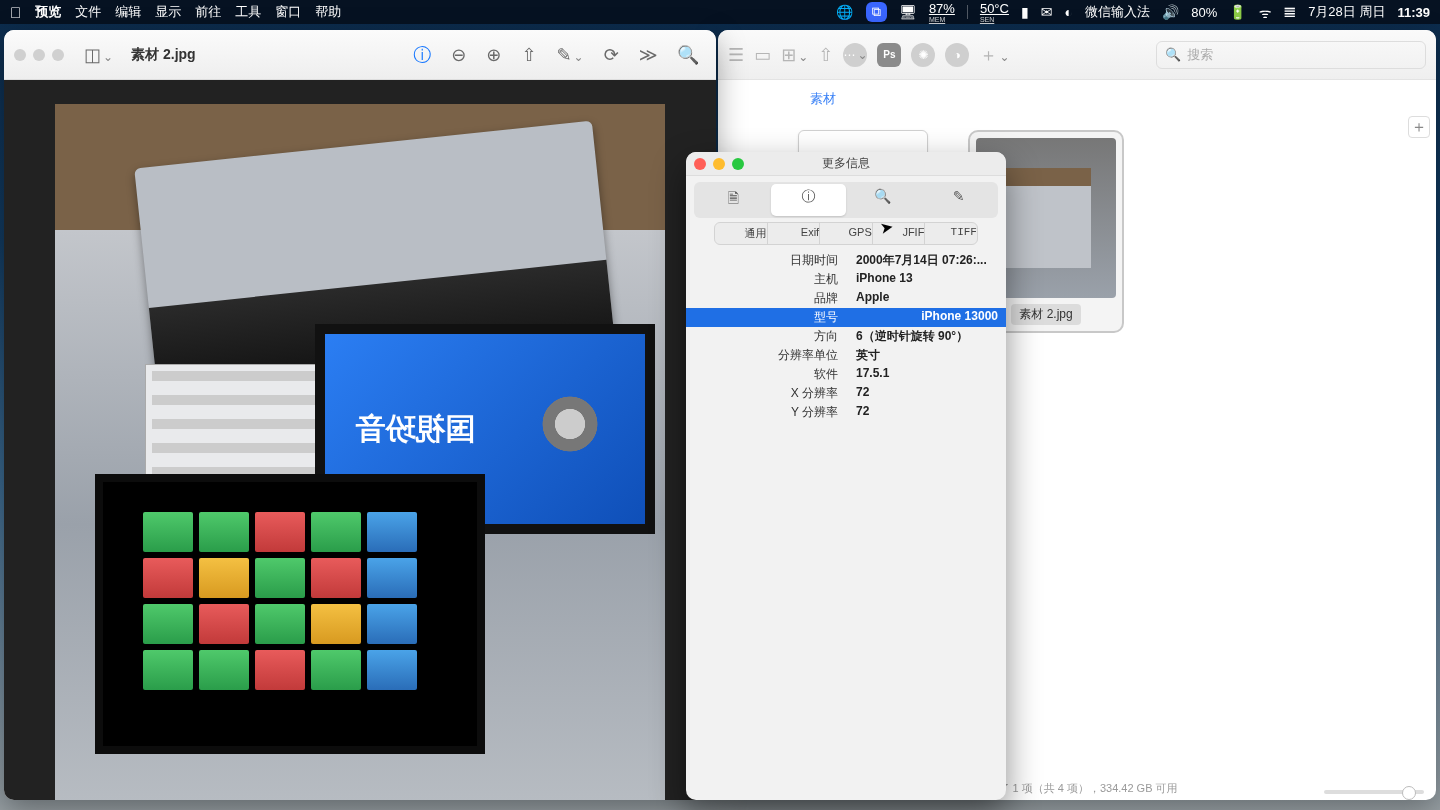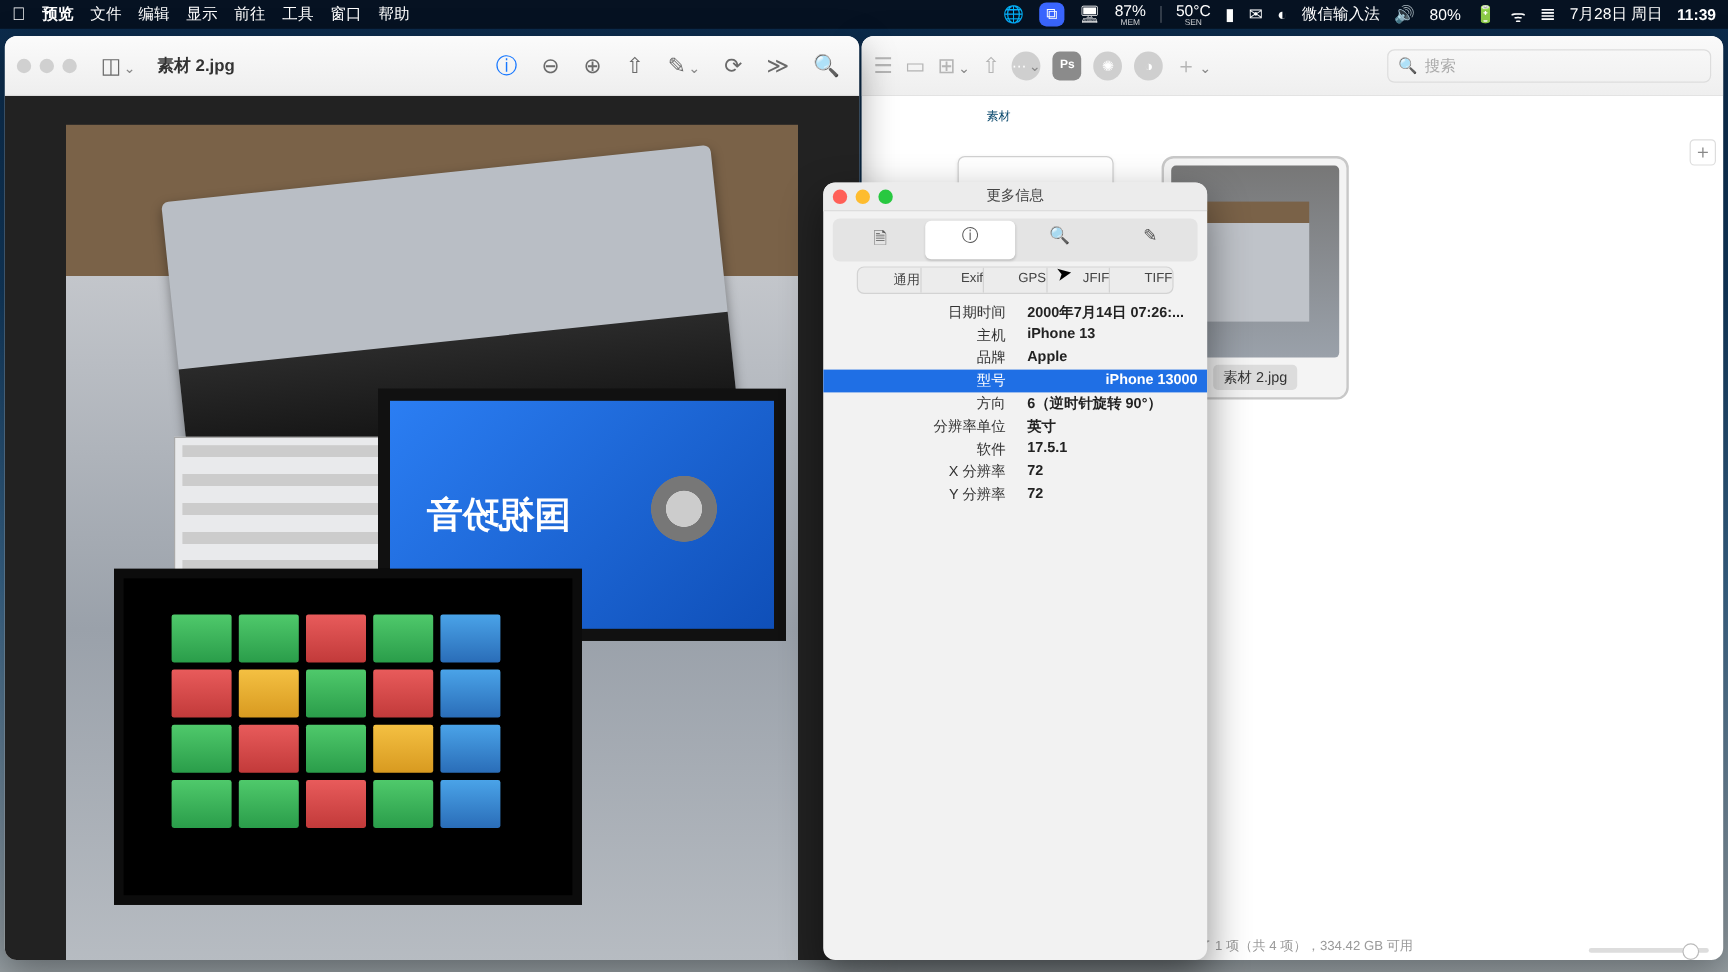--- a/index.html
+++ b/index.html
@@ -5,21 +5,21 @@
 * { margin: 0; padding: 0; box-sizing: border-box; font-family: -apple-system, "Helvetica Neue", Arial, sans-serif; }
 body { width: 1440px; height: 810px; background: linear-gradient(180deg,#0b2a4a 0%, #123a5f 30%, #3a678c 60%, #98a0a4 100%); overflow: hidden; position: relative; }
 
 
 #menubar { position: absolute; top:0; left:0; right:0; height:24px; background: rgba(5,15,30,.9); display:flex; align-items:center; color:#fff; font-size:13px; padding:0 10px; }
 #menubar .left, #menubar .right { display:flex; align-items:center; gap:14px; }
 #menubar .right { margin-left:auto; gap:12px; }
 #menubar .appname { font-weight:600; }
 .apple { font-size:15px; }
 .pillblue { background:#3a66ff; border-radius:6px; padding:2px 6px; display:flex; align-items:center; }
-.stat { display:flex; flex-direction:column; align-items:center; line-height:1; gap:1px;}
+.stat { display:flex; flex-direction:column; line-height:1; gap:1px;text-decoration:underline;}
 .stat small { font-size:7px; opacity:.8;}
 .bar { width:1px; height:14px; background:rgba(255,255,255,.3);}
 .micon { font-size:14px; }
 
 
 #preview { position:absolute; top:30px; left:4px; width:712px; height:770px; background:#f6f6f6; border-radius:10px; box-shadow:0 10px 30px rgba(0,0,0,.35); overflow:hidden; }
 #preview .titlebar { height:50px; display:flex; align-items:center; padding:0 10px; gap:8px; background:linear-gradient(#fbfbfb,#eee); border-bottom:1px solid #ddd; }
 .traffic { display:flex; gap:7px; margin-right:6px;}
 .traffic span { width:12px; height:12px; border-radius:50%; background:#d0d0d0; }
 .toolbtn { color:#6a6a6a; font-size:18px; padding:4px 6px; border-radius:6px; }
@@ -46,21 +46,21 @@
 .photo .side { position:absolute; top:260px; left:90px; width:180px; height:150px; background:#e9eaec; border:1px solid #aaa;}
 .photo .side::before{content:"";position:absolute;inset:6px;background:repeating-linear-gradient(#ccc 0 10px,#e9eaec 10px 24px);}  
 
 
 #finder { position:absolute; top:30px; left:718px; width:718px; height:770px; background:#fff; border-radius:10px; box-shadow:0 10px 30px rgba(0,0,0,.3); overflow:hidden;}
 #finder .fbar { height:50px; background:linear-gradient(#fafafa,#efefef); border-bottom:1px solid #e3e3e3; display:flex; align-items:center; padding:0 10px; gap:10px;}
 #finder .fbar .ico { color:#b5b5b5; font-size:18px;}
 #finder .fbar .ico.circle{width:24px;height:24px;border-radius:50%;background:#cfcfcf;display:flex;align-items:center;justify-content:center;font-size:12px;color:#fff;}
 #finder .fbar .ps{width:24px;height:24px;border-radius:6px;background:#8b8b8b;display:flex;align-items:center;justify-content:center;color:#fff;font-size:10px;font-weight:700;}
 #finder .search { margin-left:auto; width:270px; height:28px; border:1px solid #ddd; border-radius:6px; display:flex; align-items:center; padding:0 8px; color:#aaa; gap:6px; font-size:13px;}
-#finder .path { position:absolute; top:60px; left:92px; font-size:10px; color:#0c4a6e;margin-left:12px; }
+#finder .path { position:absolute; top:60px; left:92px; font-size:13px; color:#3b82f6; }
 #finder .items { position:absolute; top:100px; left:80px; right:20px; display:flex; gap:40px; }
 .fileblank { width:130px; height:160px; background:#fff; border:1px solid #d0d0d0; border-radius:6px; box-shadow:0 1px 3px rgba(0,0,0,.08);}
 .filesel { padding:6px; border:2px solid #c8c8c8; border-radius:10px; background:#f4f4f4; display:flex; flex-direction:column; align-items:center; gap:6px;}
 .filesel .thumb{width:140px;height:160px;background:linear-gradient(#777,#9aa1aa);border-radius:4px;display:flex;align-items:center;justify-content:center;}
 .filesel .thumb .mini{width:90px;height:100px;background:linear-gradient(180deg,#7a6248 0 18%,#bfc3c9 18%);}
 .filesel .cap{background:#dcdcdc;border-radius:4px;padding:2px 8px;font-size:12px;color:#333;}
 .plus-tab{position:absolute;top:86px;right:6px;width:22px;height:22px;border:1px solid #ddd;border-radius:4px;display:flex;align-items:center;justify-content:center;color:#888;font-size:16px;}
 #finder .status{position:absolute;bottom:4px;left:0;right:0;text-align:center;font-size:11px;color:#9a9a9a;}
 #finder .slider{position:absolute;bottom:6px;right:12px;width:100px;height:4px;background:#ddd;border-radius:2px;}
 #finder .slider::after{content:"";position:absolute;right:8px;top:-4px;width:12px;height:12px;border-radius:50%;background:#fff;border:1px solid #bbb;}
@@ -69,21 +69,21 @@
 #inspector { position:absolute; top:152px; left:686px; width:320px; height:648px; background:#f2f2f2; border-radius:10px; box-shadow:0 14px 34px rgba(0,0,0,.45); overflow:hidden;}
 #inspector .ibar{height:24px;display:flex;align-items:center;gap:7px;padding:0 8px;background:#ececec;border-bottom:1px solid #ddd;justify-content:center;position:relative;}
 #inspector .ibar .traffic{position:absolute;left:8px;top:6px;}
 #inspector .ibar .t-red{background:#ff5f57;} #inspector .ibar .t-yel{background:#febc2e;} #inspector .ibar .t-grn{background:#28c840;}
 #inspector .ibar .ttl{font-size:12px;color:#444;}
 #inspector .tabs1{display:flex;gap:0;margin:6px 8px 4px;background:#e4e4e4;border-radius:6px;padding:2px;}
 #inspector .tabs1 .t{flex:1;text-align:center;font-size:14px;color:#555;padding:4px 0;border-radius:5px;}
 #inspector .tabs1 .t.active{background:#fff;box-shadow:0 1px 2px rgba(0,0,0,.15);}
 #inspector .tabs2{display:flex;margin:4px 28px 6px;background:#ececec;border:1px solid #d3d3d3;border-radius:6px;overflow:hidden;}
 #inspector .tabs2 .t{flex:1;text-align:right;font-size:11px;color:#444;padding:3px 0;border-right:1px solid #d3d3d3;}
-#inspector .tabs2 .t:last-child{border-right:none;}
+#inspector .tabs2 .t:last-child{border-right:none;font-family:Liberation Mono, monospace;}
 #inspector .rows{margin-top:4px;font-size:12px;}
 #inspector .row{display:flex;padding:1px 8px;}
 #inspector .row .k{width:150px;text-align:right;color:#333;padding-right:6px;}
 #inspector .row .v{flex:1;color:#222;font-weight:600;margin-left:12px;}
 #inspector .row.sel{background:#1f6fe5;color:#fff;}
 #inspector .row.sel .k,#inspector .row.sel .v{color:#fff;text-align:right;}
 .cursor { position:absolute; top:218px; left:880px; font-size:16px; color:#000; transform:rotate(-10deg); z-index:50;}
 </style>
 </head>
 <body>

